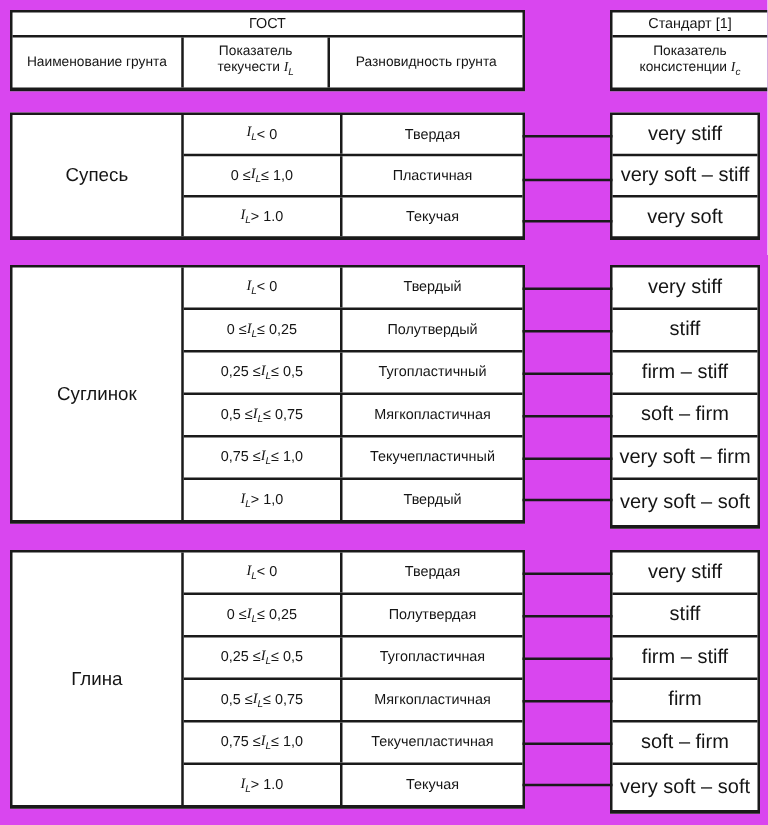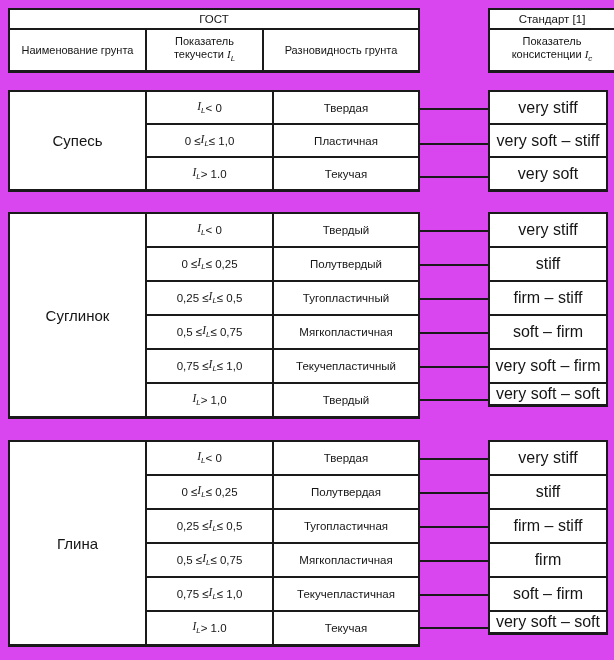--- a/index.html
+++ b/index.html
@@ -66,21 +66,21 @@
   .rstack{width:120px;}
   .rbox{
     border-bottom:2px solid #1a1a1a;box-sizing:border-box;
     display:flex;align-items:center;justify-content:center;text-align:center;
     font-size:16px;
   }
   .rbox:last-child{border-bottom:none;}
   .b1 .rbox{height:33px;}
   .b2 .rbox,.b3 .rbox{height:34px;}
   .b1 .rbox:last-child{height:31px;}
-  .b2 .rbox:last-child,.b3 .rbox:last-child{height:20px;}
+  .b2 .rbox:last-child,.b3 .rbox:last-child{height:36px;}
 </style>
 </head>
 <body>
 
 <div class="page">
 
   <div class="box hdr-left">
     <div class="hdr-title">ГОСТ</div>
     <div class="hdr-cols">
       <div class="hc c1">Наименование грунта</div>

